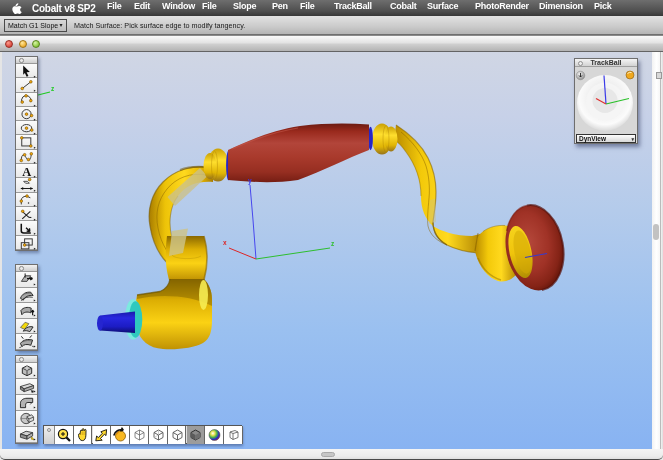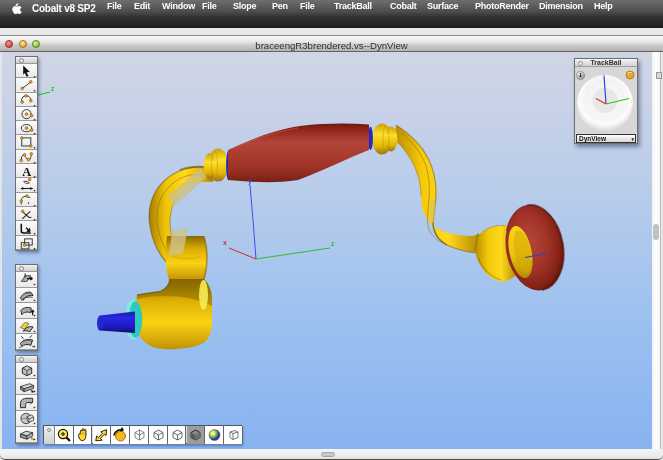--- a/index.html
+++ b/index.html
@@ -94,29 +94,32 @@
     <span style="left:162px">Window</span>
     <span style="left:202px">File</span>
     <span style="left:233px">Slope</span>
     <span style="left:272px">Pen</span>
     <span style="left:300px">File</span>
     <span style="left:334px">TrackBall</span>
     <span style="left:390px">Cobalt</span>
     <span style="left:427px">Surface</span>
     <span style="left:475px">PhotoRender</span>
     <span style="left:539px">Dimension</span>
-    <span style="left:594px">Help</span>
+    <span style="left:594px">Pick</span>
   </div>
 
+  <div id="bar2">
+    <div id="dropdown">Match G1 Slope<div class="arr">▾</div></div>
+    <div id="status">Match Surface: Pick surface edge to modify tangency.</div>
+  </div>
 
   <div id="titlebar"></div>
   <div class="tl" id="tl-r"></div>
   <div class="tl" id="tl-y"></div>
   <div class="tl" id="tl-g"></div>
-  <div id="title">braceengR3brendered.vs--DynView</div>
 
   <div id="canvas"></div>
   <div id="leftborder"></div>
   <div id="rightstrip">
       <div class="line"></div>
       <div class="grip"></div>
       <div style="position:absolute;left:4px;top:20px;width:6px;height:7px;background:#d8d8d8;border:1px solid #999"></div>
     </div>
   <div id="bottomstrip">
       <div class="grip"></div>

